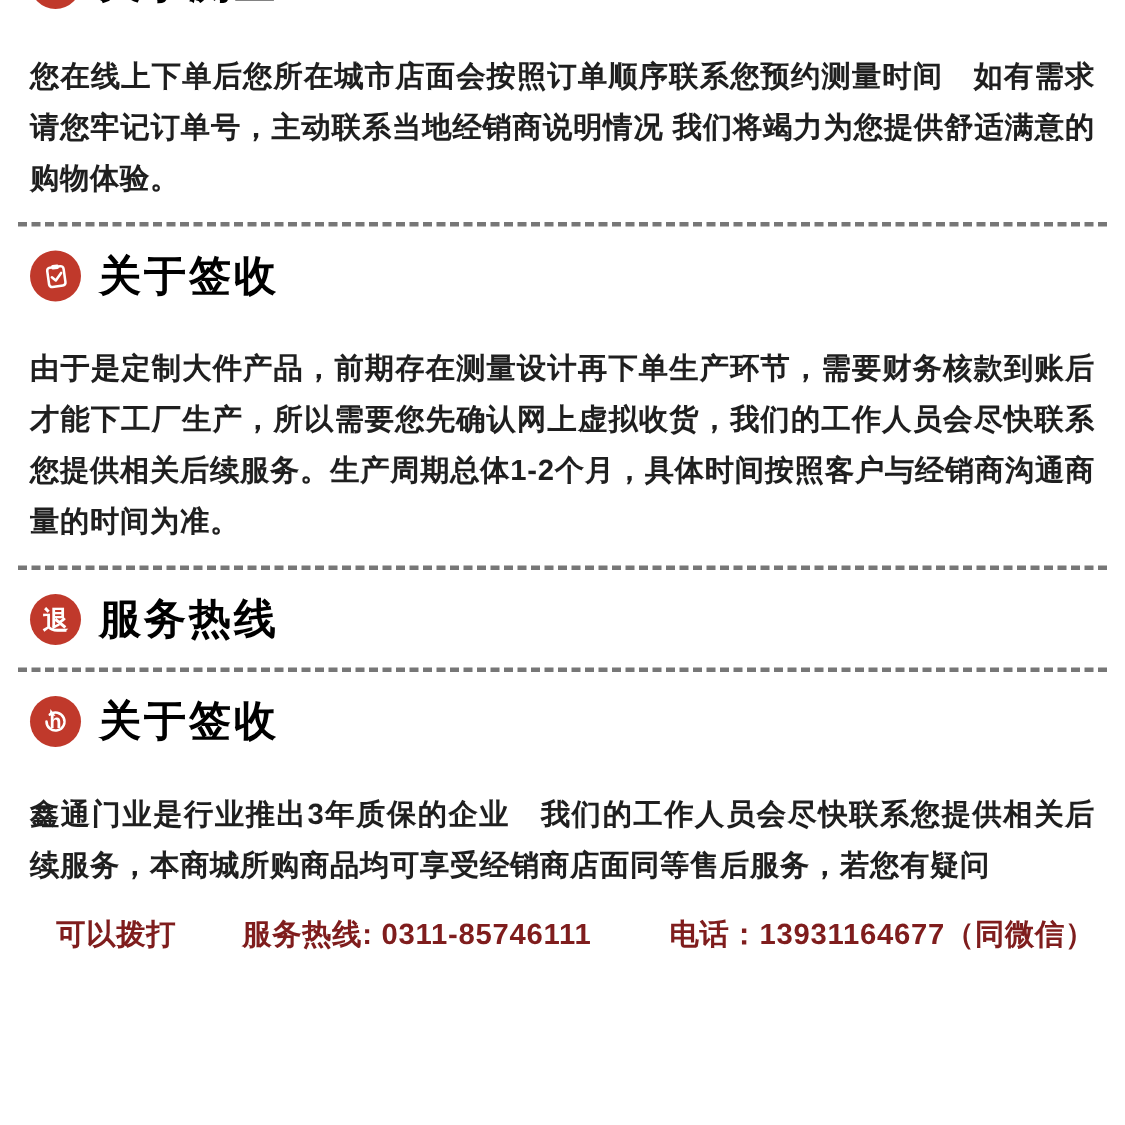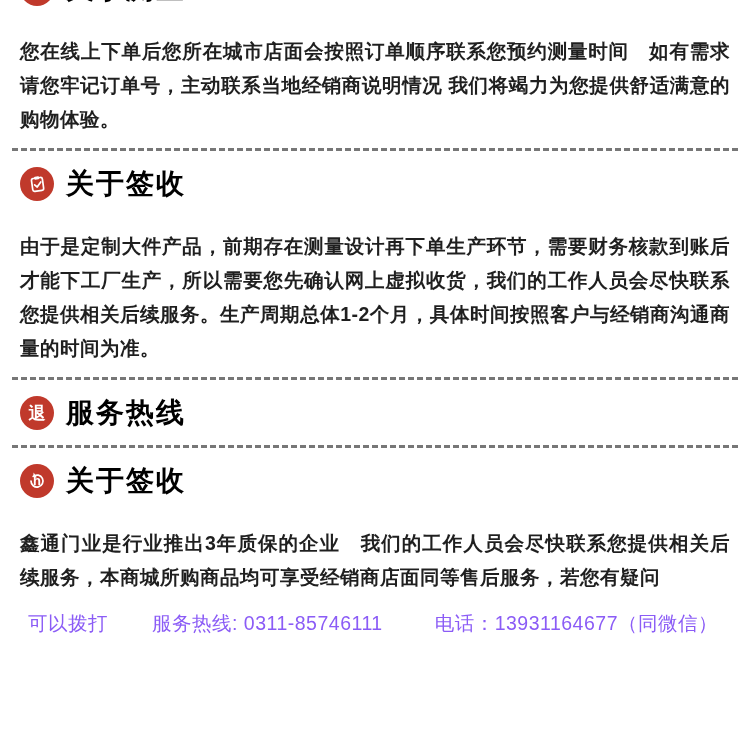--- a/index.html
+++ b/index.html
@@ -72,27 +72,28 @@
     text-align: justify;
     letter-spacing: 0.5px;
   }
   .divider {
     border: 0;
     border-top: 3px dashed #777777;
     margin: 12px -8px 13px -8px;
     height: 0;
   }
   .hotline-row {
-    color: #8b5cf6;
+    color: #7f1d1d;
     font-size: 19.5px;
-    font-weight: 400;
+    font-weight: 700;
     line-height: 34px;
     margin: 2px 0 0 8px;
     letter-spacing: 0.5px;
     white-space: nowrap;
+    text-align: right;
   }
   .hotline-row .seg { display: inline-block; }
   .hotline-row .gap-a { margin-right: 44px; }
   .hotline-row .gap-b { margin-right: 52px; }
 </style>
 </head>
 <body>
 
 <div class="page">
   <div class="content">

